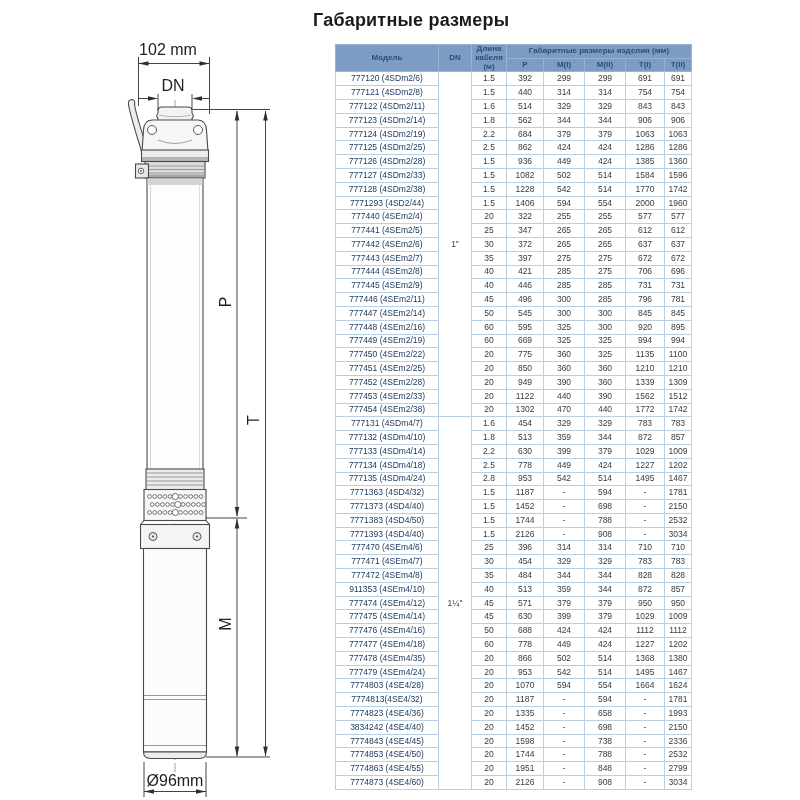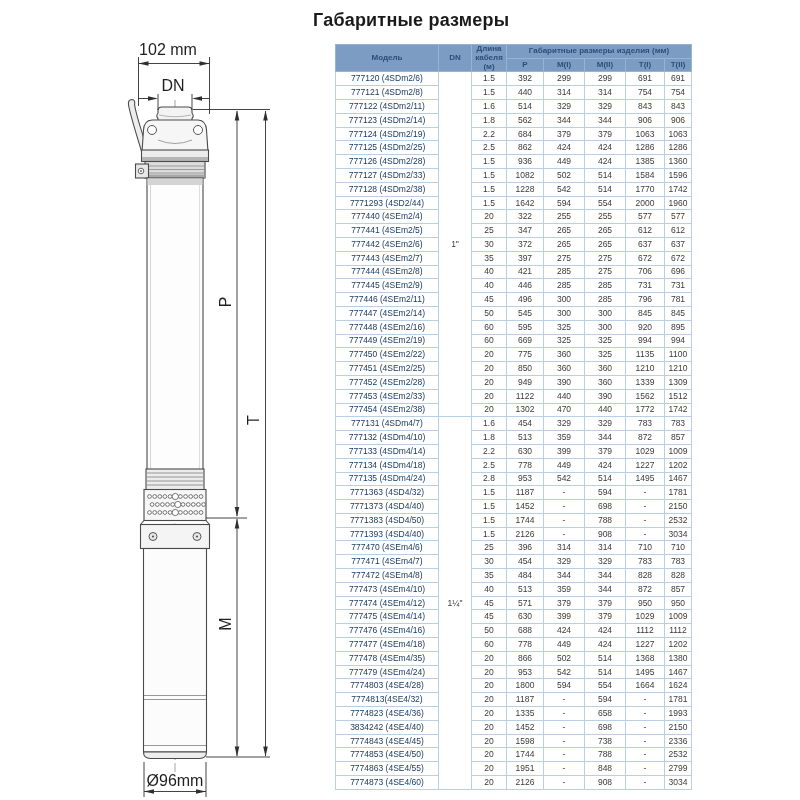--- a/index.html
+++ b/index.html
@@ -280,21 +280,21 @@
             <td class="num">1.5</td>
             <td class="num">1228</td>
             <td class="num">542</td>
             <td class="num">514</td>
             <td class="num">1770</td>
             <td class="num">1742</td>
           </tr>
           <tr>
             <td class="model">7771293 (4SD2/44)</td>
             <td class="num">1.5</td>
-            <td class="num">1642</td>
+            <td class="num">1406</td>
             <td class="num">594</td>
             <td class="num">554</td>
             <td class="num">2000</td>
             <td class="num">1960</td>
           </tr>
           <tr>
             <td class="model">777440 (4SEm2/4)</td>
             <td class="num">20</td>
             <td class="num">322</td>
             <td class="num">255</td>
@@ -531,21 +531,21 @@
           <tr>
             <td class="model">777472 (4SEm4/8)</td>
             <td class="num">35</td>
             <td class="num">484</td>
             <td class="num">344</td>
             <td class="num">344</td>
             <td class="num">828</td>
             <td class="num">828</td>
           </tr>
           <tr>
-            <td class="model">777473 (4SEm4/10)</td>
+            <td class="model">911353 (4SEm4/10)</td>
             <td class="num">40</td>
             <td class="num">513</td>
             <td class="num">359</td>
             <td class="num">344</td>
             <td class="num">872</td>
             <td class="num">857</td>
           </tr>
           <tr>
             <td class="model">777474 (4SEm4/12)</td>
             <td class="num">45</td>
@@ -596,21 +596,21 @@
             <td class="num">20</td>
             <td class="num">953</td>
             <td class="num">542</td>
             <td class="num">514</td>
             <td class="num">1495</td>
             <td class="num">1467</td>
           </tr>
           <tr>
             <td class="model">7774803 (4SE4/28)</td>
             <td class="num">20</td>
-            <td class="num">1800</td>
+            <td class="num">1070</td>
             <td class="num">594</td>
             <td class="num">554</td>
             <td class="num">1664</td>
             <td class="num">1624</td>
           </tr>
           <tr>
             <td class="model">7774813(4SE4/32)</td>
             <td class="num">20</td>
             <td class="num">1187</td>
             <td class="num">-</td>

